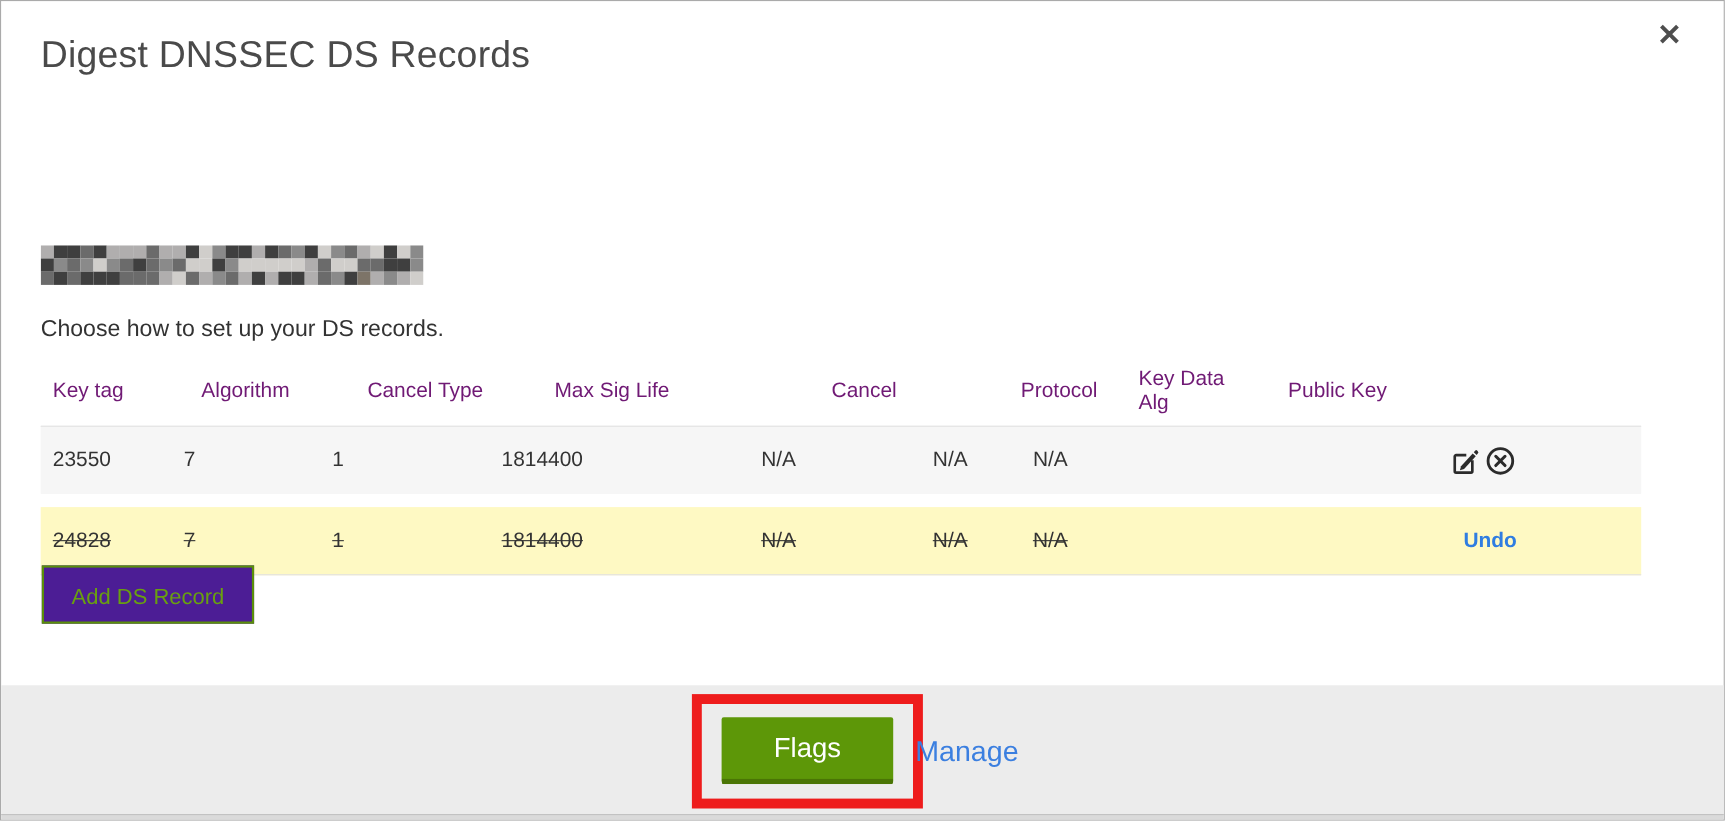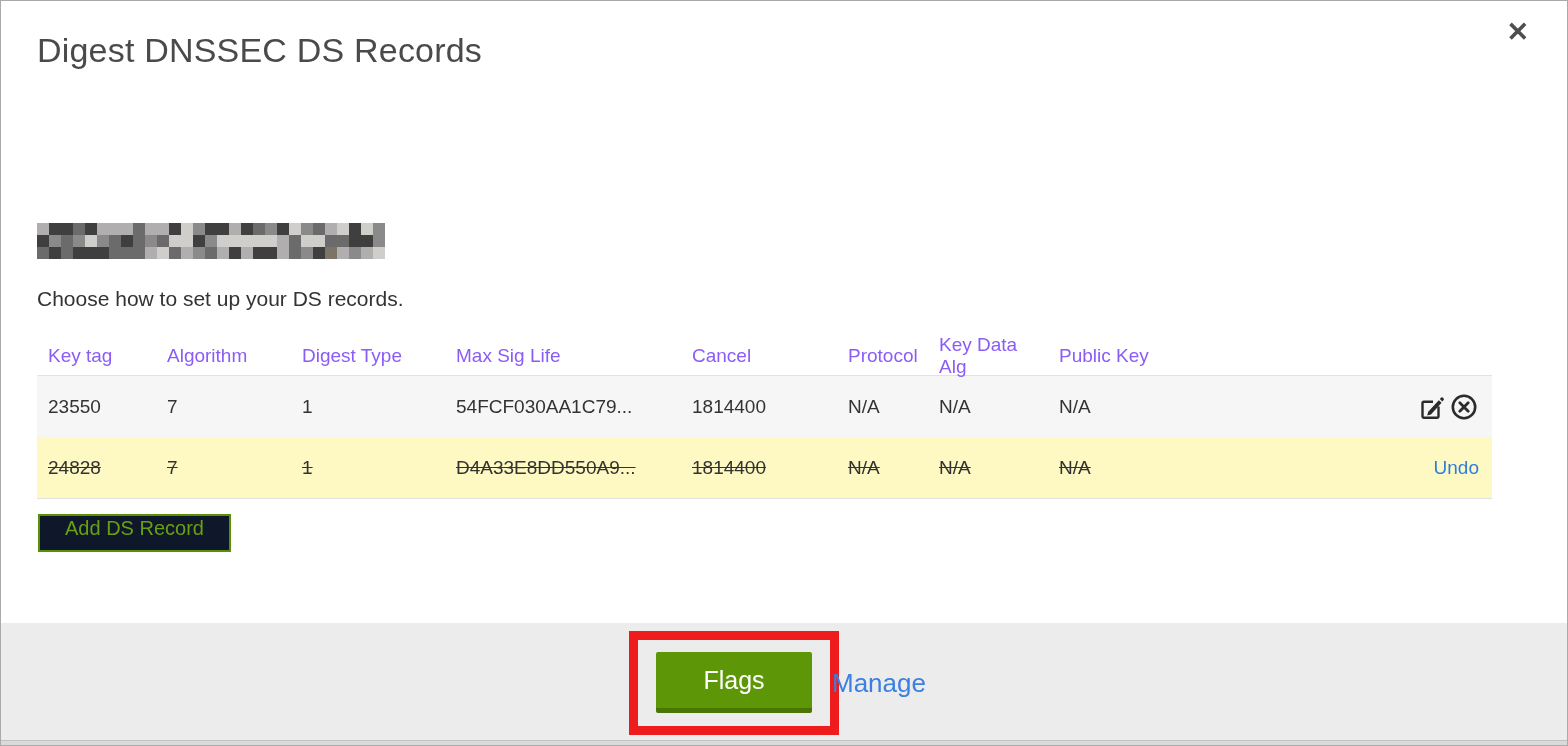--- a/index.html
+++ b/index.html
@@ -58,61 +58,64 @@
   }
   .grid-row {
     display: grid;
     grid-template-columns: 119px 135px 154px 236px 156px 91px 120px 164px 1fr 100px;
     align-items: center;
   }
   .grid-row > div { padding-left: 11px; }
   .thead {
     height: 41px;
     font-size: 19px;
-    color: #8b5cf6;
+    color: #701a75;
+    gap: 16px;
   }
   .trow {
     height: 62px;
     font-size: 19px;
     color: #333333;
+    margin-top: 12px;
   }
   .trow.first {
     background: #f6f6f6;
     border-top: 1px solid #e2e2e2;
   }
   .trow.second {
     background: #fef9c3;
     border-bottom: 1px solid #e2e2e2;
   }
   .trow.struck .cell { text-decoration: line-through; }
   .actions-cell {
     display: flex;
     justify-content: flex-end;
     align-items: center;
     gap: 2px;
     padding-right: 13px !important;
+    font-weight: bold;
   }
   .icon-btn { cursor: pointer; display: inline-flex; }
   .undo-link {
     color: #2f7de1;
     font-size: 19px;
     cursor: pointer;
     text-decoration: none;
   }
 
   
   .add-ds-btn {
     position: absolute;
     left: 37px; top: 513px;
-    background: #0f172a;
+    background: #4c1d95;
     border: 2px solid #5a8f0a;
     color: #69a010;
     font-size: 20px;
     font-family: "Liberation Sans", sans-serif;
-    padding: 1px 25px 10px 25px;
+    padding: 16px 25px 10px 25px;
     cursor: pointer;
   }
 
   
   .modal-footer {
     position: absolute;
     left: 0; top: 622px;
     width: 1568px; height: 117px;
     background: #ececec;
   }
@@ -250,34 +253,33 @@
     <div class="px" style="background: rgb(176, 174, 174);"></div>
     <div class="px" style="background: rgb(208, 206, 203);"></div>
   </div>
 
 <p class="intro-text">Choose how to set up your DS records.</p>
 
 <div class="ds-table">
   <div class="grid-row thead">
     <div>Key tag</div>
     <div>Algorithm</div>
-    <div>Digest Type</div>
+    <div>Cancel Type</div>
     <div>Max Sig Life</div>
     <div>Cancel</div>
     <div>Protocol</div>
     <div>Key Data Alg</div>
     <div>Public Key</div>
     <div></div>
   </div>
 
   <div class="grid-row trow first">
     <div class="cell">23550</div>
     <div class="cell">7</div>
     <div class="cell">1</div>
-    <div class="cell">54FCF030AA1C79...</div>
     <div class="cell">1814400</div>
     <div class="cell">N/A</div>
     <div class="cell">N/A</div>
     <div class="cell">N/A</div>
     <div class="cell"></div>
     <div class="actions-cell">
       <span class="icon-btn">
         <svg width="30" height="30" viewBox="0 0 30 30">
           <path class="stroke" stroke-width="2.4" d="M21.5 14.5 V24.5 a1.2 1.2 0 0 1 -1.2 1.2 H6.7 a1.2 1.2 0 0 1 -1.2 -1.2 V11 a1.2 1.2 0 0 1 1.2 -1.2 H16"></path>
           <path class="fill" d="M11.2 19.8 L21.8 8.2 L24.6 10.8 L14 22.4 L10.2 23.4 Z"></path>
@@ -290,21 +292,20 @@
           <path class="stroke" stroke-width="2.8" stroke-linecap="round" d="M10.8 10.8 L19.2 19.2 M19.2 10.8 L10.8 19.2"></path>
         </svg>
       </span>
     </div>
   </div>
 
   <div class="grid-row trow second struck">
     <div class="cell">24828</div>
     <div class="cell">7</div>
     <div class="cell">1</div>
-    <div class="cell">D4A33E8DD550A9...</div>
     <div class="cell">1814400</div>
     <div class="cell">N/A</div>
     <div class="cell">N/A</div>
     <div class="cell">N/A</div>
     <div class="cell"></div>
     <div class="actions-cell">
       <a class="undo-link">Undo</a>
     </div>
   </div>
 </div>

